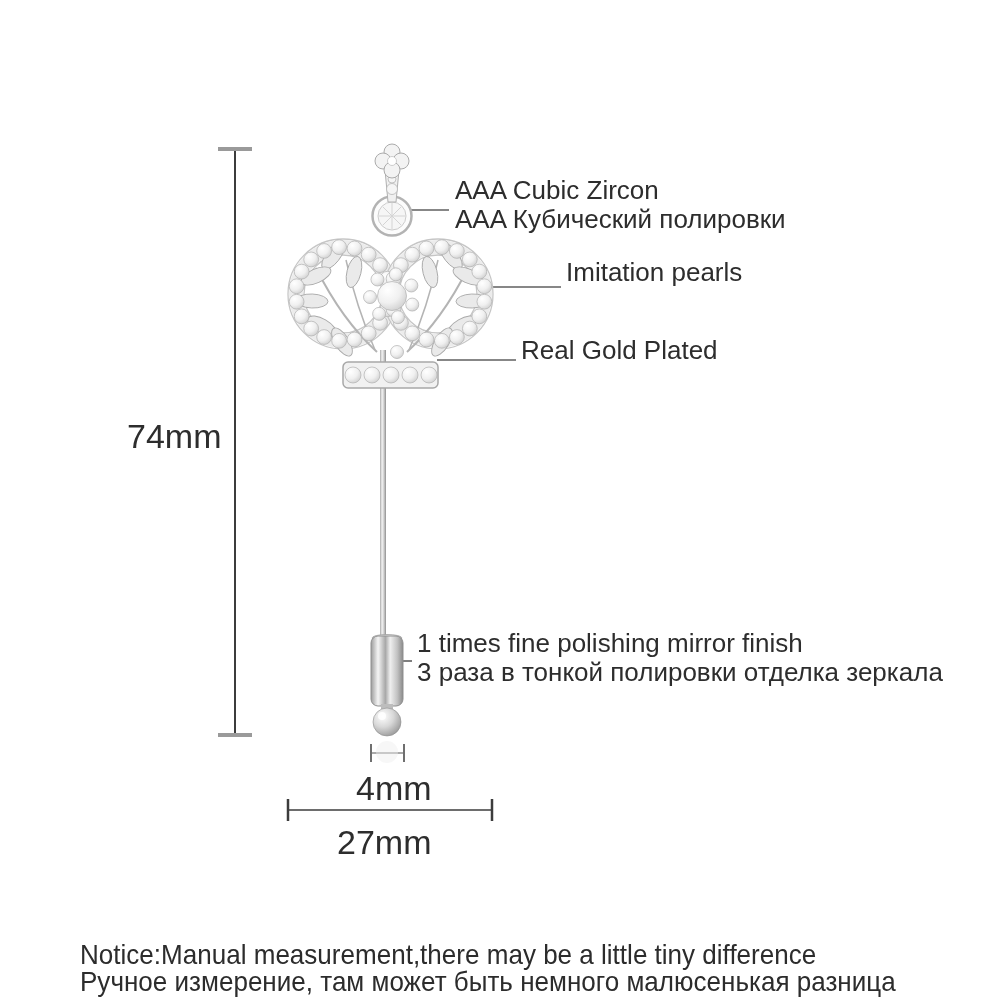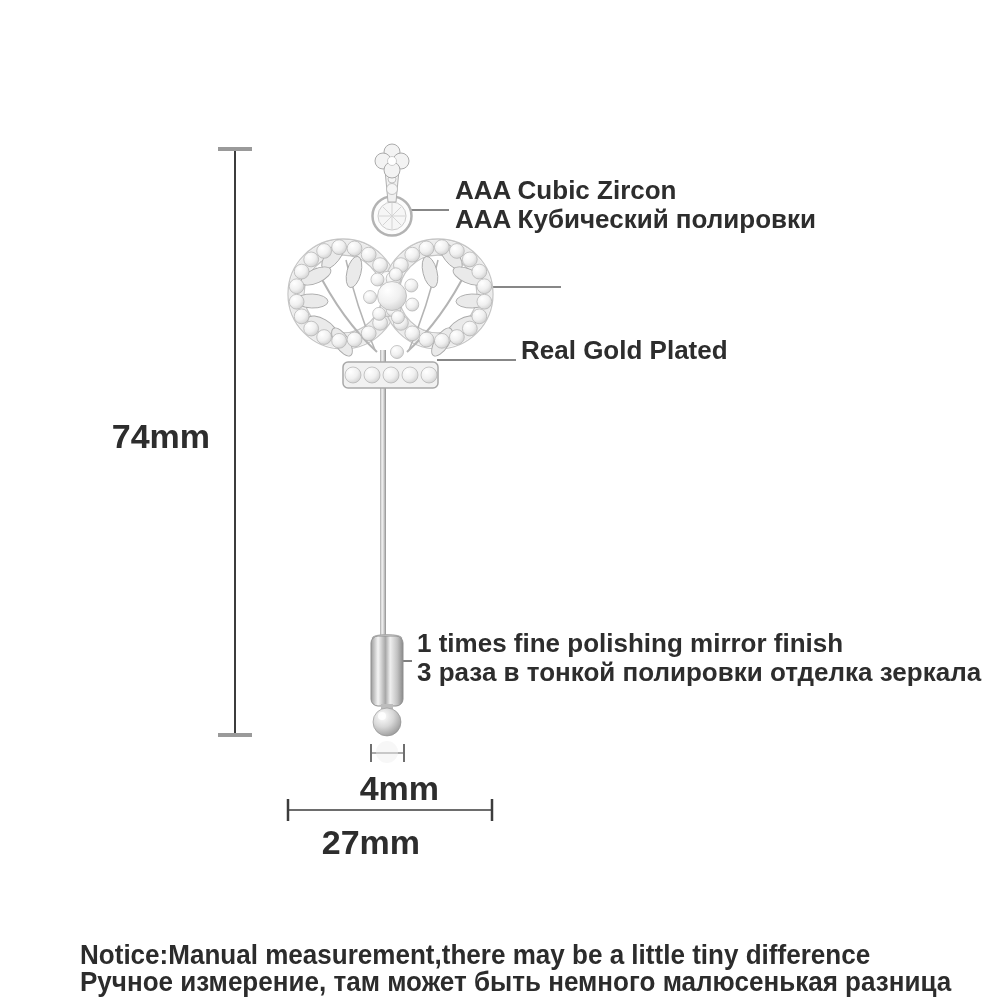--- a/index.html
+++ b/index.html
@@ -1,22 +1,22 @@
 <!DOCTYPE html>
 <html><head>
 <meta charset="utf-8">
 <style>
   html,body{margin:0;padding:0;background:#ffffff;}
   .stage{
     position:relative;width:1000px;height:1000px;background:#ffffff;overflow:hidden;
-    font-family:"Liberation Sans","DejaVu Sans",sans-serif;color:#2d2d2d;font-weight:bold;
+    font-family:"Liberation Sans","DejaVu Sans",sans-serif;color:#2d2d2d;
   }
   .artwork{position:absolute;left:0;top:0;width:1000px;height:1000px;}
   .ann{position:absolute;white-space:nowrap;font-size:26px;line-height:29px;color:#2d2d2d;}
-  .dim-label{position:absolute;white-space:nowrap;font-size:34px;line-height:36px;color:#2d2d2d;text-align:right;}
+  .dim-label{position:absolute;white-space:nowrap;font-size:34px;line-height:36px;color:#2d2d2d;text-align:left;margin-left:17px;}
   .notice{position:absolute;left:80px;top:941px;white-space:nowrap;font-size:28px;line-height:27px;
           transform:scaleX(0.93);transform-origin:left top;color:#2c2c2c;}
 </style>
 </head>
 <body>
 
 <div class="stage">
 
   <svg class="artwork" viewBox="0 0 1000 1000">
     <defs>
@@ -195,20 +195,21 @@
       <circle cx="382" cy="716" r="4" fill="#ffffff" opacity="0.85"></circle>
     </g>
   </svg>
 
   <div class="ann" style="left:455px;top:176px">
     <div>AAA Cubic Zircon</div>
     <div>AAA Кубический полировки</div>
   </div>
 
   <div class="ann" style="left:566px;top:258px">
+    <div>Imitation pearls</div>
   </div>
 
   <div class="ann" style="left:521px;top:336px">
     <div>Real Gold Plated</div>
   </div>
 
   <div class="ann" style="left:417px;top:629px">
     <div>1 times fine polishing mirror finish</div>
     <div>3 раза в тонкой полировки отделка зеркала</div>
   </div>

